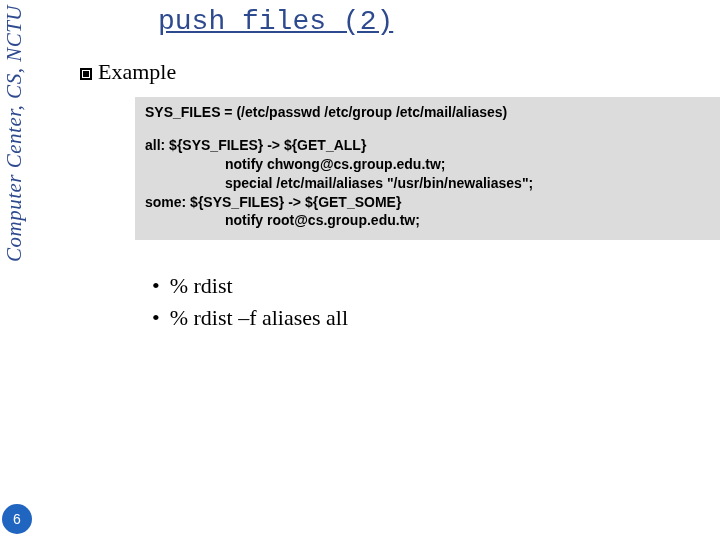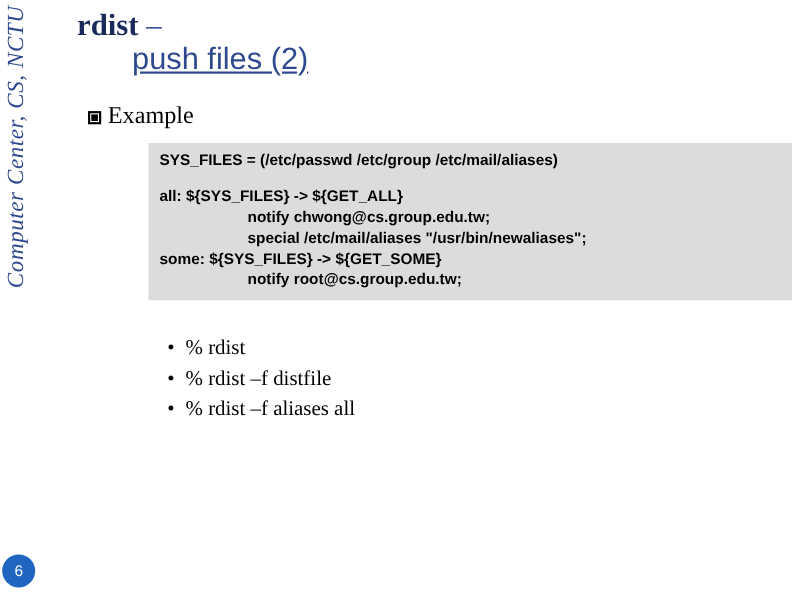--- a/index.html
+++ b/index.html
@@ -35,22 +35,22 @@
     color: #2e4a8f;
     font-family: "Times New Roman", serif;
   }
   .title-strong {
     font-weight: bold;
     color: #1a2a5a;
   }
   .title-line2 {
     font-size: 28px;
     color: #2e4a8f;
-    font-family: Liberation Sans, sans-serif;
-    margin-left: 50px;
+    font-family: Liberation Mono, monospace;
+    margin-left: 88px;
     text-decoration: underline;
     text-decoration-color: #2e4a8f;
     margin-top: -2px;
   }
   .section {
     margin-top: 22px;
     margin-left: 10px;
   }
   .bullet-q {
     display: inline-block;
@@ -82,21 +82,21 @@
     font-size: 14px;
     font-weight: bold;
     color: #000;
     line-height: 1.35;
   }
   .codebox .blankline { height: 14px; }
   .indent1 { padding-left: 80px; }
   .cmdlist {
     margin-top: 30px;
     margin-left: 72px;
-    font-size: 19px;
+    font-size: 22px;
     line-height: 1.45;
   }
   .cmdlist .row::before {
     content: "•";
     margin-right: 10px;
   }
   .pagenum {
     position: absolute;
     left: 2px;
     bottom: 6px;
@@ -111,39 +111,35 @@
     align-items: center;
     justify-content: center;
   }
 </style>
 </head>
 <body>
 
 <div class="sidebar-label">Computer Center, CS, NCTU</div>
 
 <div class="content">
-  <div class="title-line1">
-    <span class="title-strong">rdist</span><span> – </span>
-  </div>
   <div class="title-line2">push files (2)</div>
 
   <div class="section">
     <span class="bullet-q"></span><span class="section-label">Example</span>
 
     <div class="codebox">
       <div>SYS_FILES = (/etc/passwd /etc/group /etc/mail/aliases)</div>
       <div class="blankline"></div>
       <div>all: ${SYS_FILES} -&gt; ${GET_ALL}</div>
       <div class="indent1">notify chwong@cs.group.edu.tw;</div>
       <div class="indent1">special /etc/mail/aliases "/usr/bin/newaliases";</div>
       <div>some: ${SYS_FILES} -&gt; ${GET_SOME}</div>
       <div class="indent1">notify root@cs.group.edu.tw;</div>
     </div>
 
     <div class="cmdlist">
       <div class="row">% rdist</div>
-      <div class="row">% rdist –f distfile</div>
       <div class="row">% rdist –f aliases all</div>
     </div>
   </div>
 </div>
 
 <div class="pagenum">6</div>
 
 </body></html>

